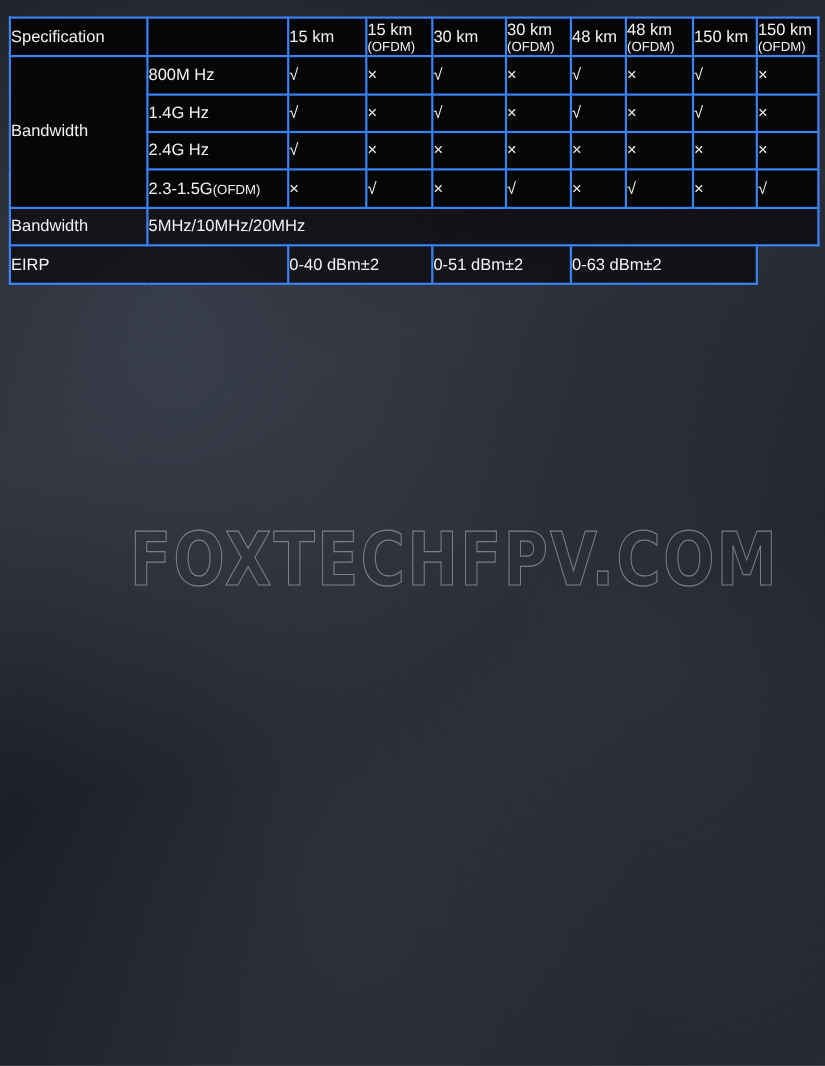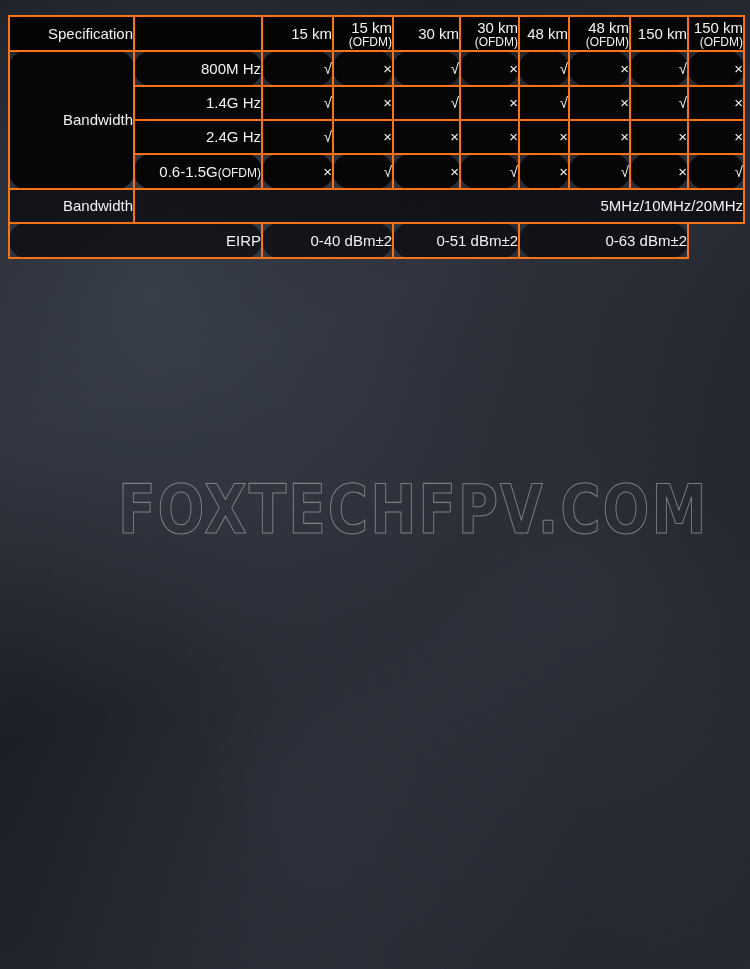--- a/index.html
+++ b/index.html
@@ -14,28 +14,28 @@
     color:#f2f2f2;
     position:relative;
   }
   .spec-table {
     position:absolute; left:8px; top:15px;
     border-collapse:collapse;
     table-layout:fixed;
     width:735px;
   }
   .spec-table td {
-    border:2px solid #f97316;
-    text-align:right; vertical-align:middle;
+    border:2px solid #3b82f6;
+    text-align:left; vertical-align:middle;
     font-size:15px;
     padding:0;
     line-height:1.15;
     background: rgba(8,9,12,0.72);
   }
-  .spec-table tr.h37 td { height:33px;border-radius:17px; }
+  .spec-table tr.h37 td { height:33px; }
   .spec-table tr.h36 td { height:32px;margin-top:19px; }
   .spec-table .hdr td { height:33px; background:#050506; }
   .spec-table .freq td { background:#060607; }
   .small { font-size:12px; }
   .mark { font-size:15px; }
   .sub { display:block; font-size:12px; line-height:1.05; }
   .watermark {
     position:absolute; left:118px; top:470px;
     font-family:"DejaVu Sans", sans-serif;
     font-weight:bold;
@@ -107,21 +107,21 @@
     <td class="mark">√</td>
     <td class="mark">×</td>
     <td class="mark">×</td>
     <td class="mark">×</td>
     <td class="mark">×</td>
     <td class="mark">×</td>
     <td class="mark">×</td>
     <td class="mark">×</td>
   </tr>
   <tr class="freq h37">
-    <td><span>0.6-1.5G</span><span class="small">(OFDM)</span></td>
+    <td><span>2.3-1.5G</span><span class="small">(OFDM)</span></td>
     <td class="mark">×</td>
     <td class="mark">√</td>
     <td class="mark">×</td>
     <td class="mark">√</td>
     <td class="mark">×</td>
     <td class="mark">√</td>
     <td class="mark">×</td>
     <td class="mark">√</td>
   </tr>
 

